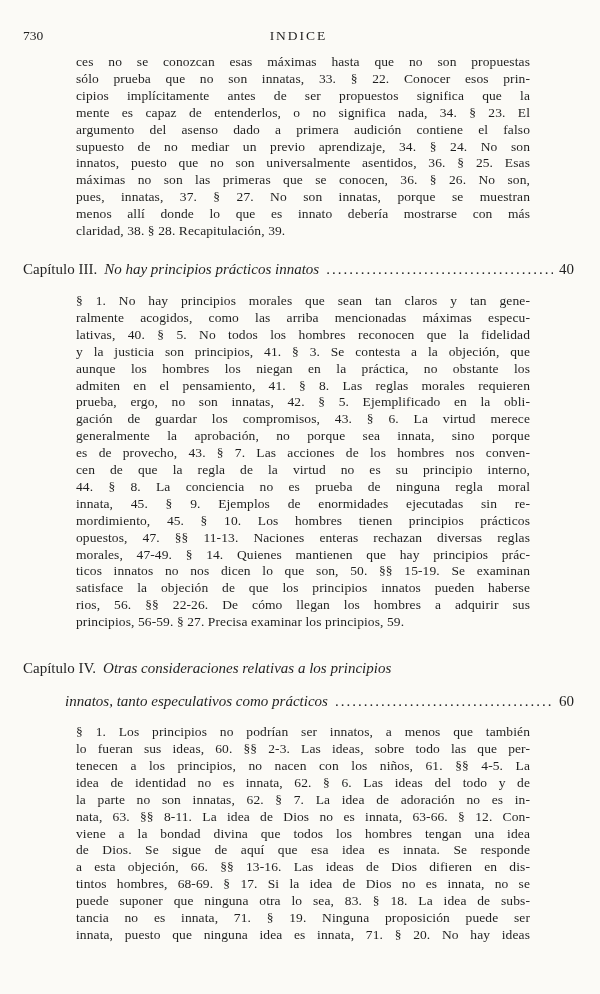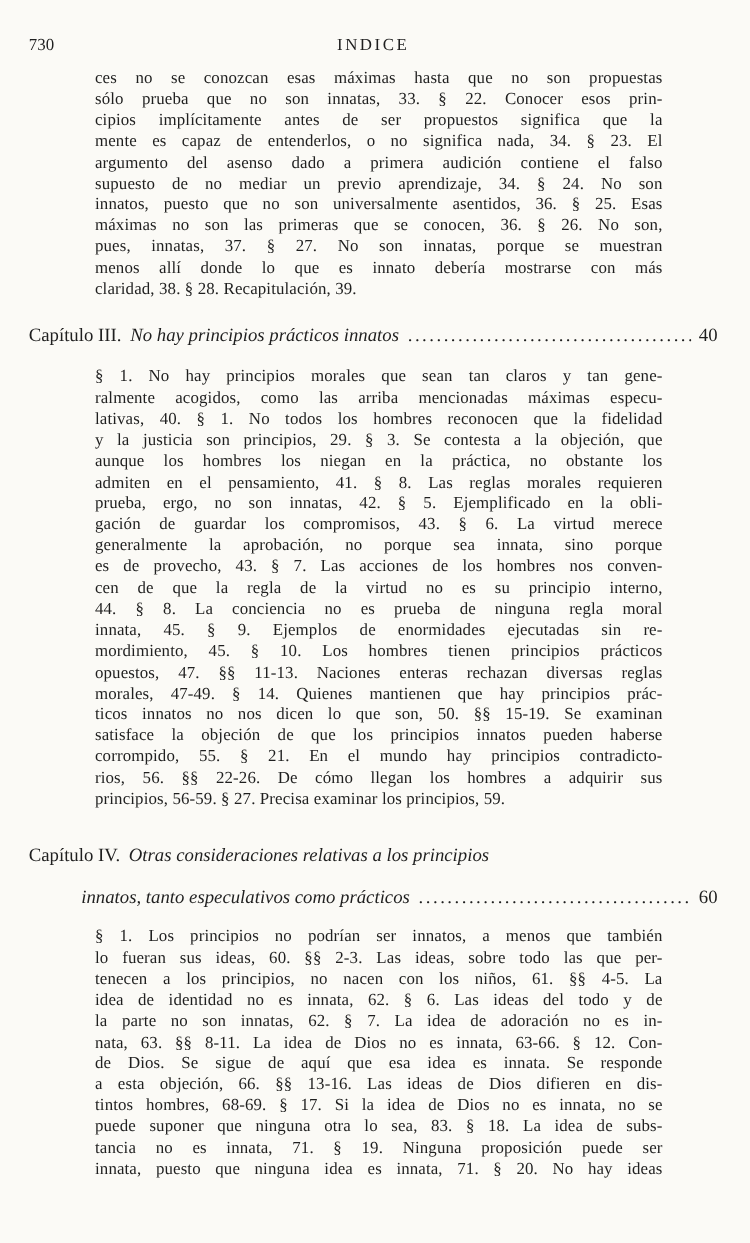--- a/index.html
+++ b/index.html
@@ -69,37 +69,36 @@
   <div class="chapter-line">
     <span class="chap-label">Capítulo III.</span>
     <span class="chap-title">No hay principios prácticos innatos</span>
     <span class="leader">............................................................</span>
     <span class="chap-page">40</span>
   </div>
 
   <div class="entry">
       <div class="tline">§ 1. No hay principios morales que sean tan claros y tan gene-</div>
       <div class="tline">ralmente acogidos, como las arriba mencionadas máximas especu-</div>
-      <div class="tline">lativas, 40. § 1. No todos los hombres reconocen que la fidelidad</div>
-      <div class="tline">y la justicia son principios, 29. § 3. Se contesta a la objeción, que</div>
+      <div class="tline">lativas, 40. § 5. No todos los hombres reconocen que la fidelidad</div>
+      <div class="tline">y la justicia son principios, 41. § 3. Se contesta a la objeción, que</div>
       <div class="tline">aunque los hombres los niegan en la práctica, no obstante los</div>
       <div class="tline">admiten en el pensamiento, 41. § 8. Las reglas morales requieren</div>
       <div class="tline">prueba, ergo, no son innatas, 42. § 5. Ejemplificado en la obli-</div>
       <div class="tline">gación de guardar los compromisos, 43. § 6. La virtud merece</div>
       <div class="tline">generalmente la aprobación, no porque sea innata, sino porque</div>
       <div class="tline">es de provecho, 43. § 7. Las acciones de los hombres nos conven-</div>
       <div class="tline">cen de que la regla de la virtud no es su principio interno,</div>
       <div class="tline">44. § 8. La conciencia no es prueba de ninguna regla moral</div>
       <div class="tline">innata, 45. § 9. Ejemplos de enormidades ejecutadas sin re-</div>
       <div class="tline">mordimiento, 45. § 10. Los hombres tienen principios prácticos</div>
       <div class="tline">opuestos, 47. §§ 11-13. Naciones enteras rechazan diversas reglas</div>
       <div class="tline">morales, 47-49. § 14. Quienes mantienen que hay principios prác-</div>
       <div class="tline">ticos innatos no nos dicen lo que son, 50. §§ 15-19. Se examinan</div>
       <div class="tline">satisface la objeción de que los principios innatos pueden haberse</div>
-      <div class="tline">corrompido, 55. § 21. En el mundo hay principios contradicto-</div>
       <div class="tline">rios, 56. §§ 22-26. De cómo llegan los hombres a adquirir sus</div>
       <div class="tline tline-last">principios, 56-59. § 27. Precisa examinar los principios, 59.</div>
     </div>
 
   <div class="chapter-line chap-iv-1">
     <span class="chap-label">Capítulo IV.</span>
     <span class="chap-title">Otras consideraciones relativas a los principios</span>
   </div>
 
   <div class="chapter-line chap-iv-2">
@@ -108,20 +107,21 @@
     <span class="chap-page">60</span>
   </div>
 
   <div class="entry">
       <div class="tline">§ 1. Los principios no podrían ser innatos, a menos que también</div>
       <div class="tline">lo fueran sus ideas, 60. §§ 2-3. Las ideas, sobre todo las que per-</div>
       <div class="tline">tenecen a los principios, no nacen con los niños, 61. §§ 4-5. La</div>
       <div class="tline">idea de identidad no es innata, 62. § 6. Las ideas del todo y de</div>
       <div class="tline">la parte no son innatas, 62. § 7. La idea de adoración no es in-</div>
       <div class="tline">nata, 63. §§ 8-11. La idea de Dios no es innata, 63-66. § 12. Con-</div>
+      <div class="tline">viene a la bondad divina que todos los hombres tengan una idea</div>
       <div class="tline">de Dios. Se sigue de aquí que esa idea es innata. Se responde</div>
       <div class="tline">a esta objeción, 66. §§ 13-16. Las ideas de Dios difieren en dis-</div>
       <div class="tline">tintos hombres, 68-69. § 17. Si la idea de Dios no es innata, no se</div>
       <div class="tline">puede suponer que ninguna otra lo sea, 83. § 18. La idea de subs-</div>
       <div class="tline">tancia no es innata, 71. § 19. Ninguna proposición puede ser</div>
       <div class="tline">innata, puesto que ninguna idea es innata, 71. § 20. No hay ideas</div>
     </div>
 
 </div>
 

